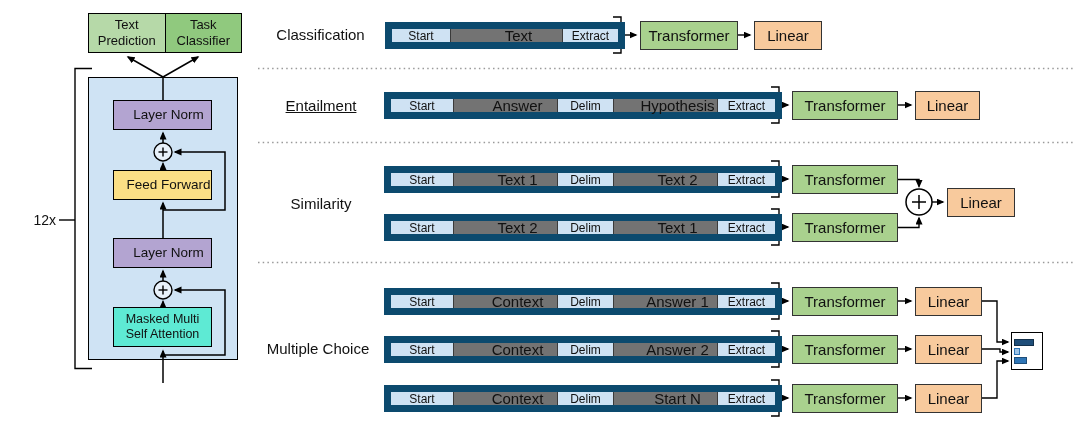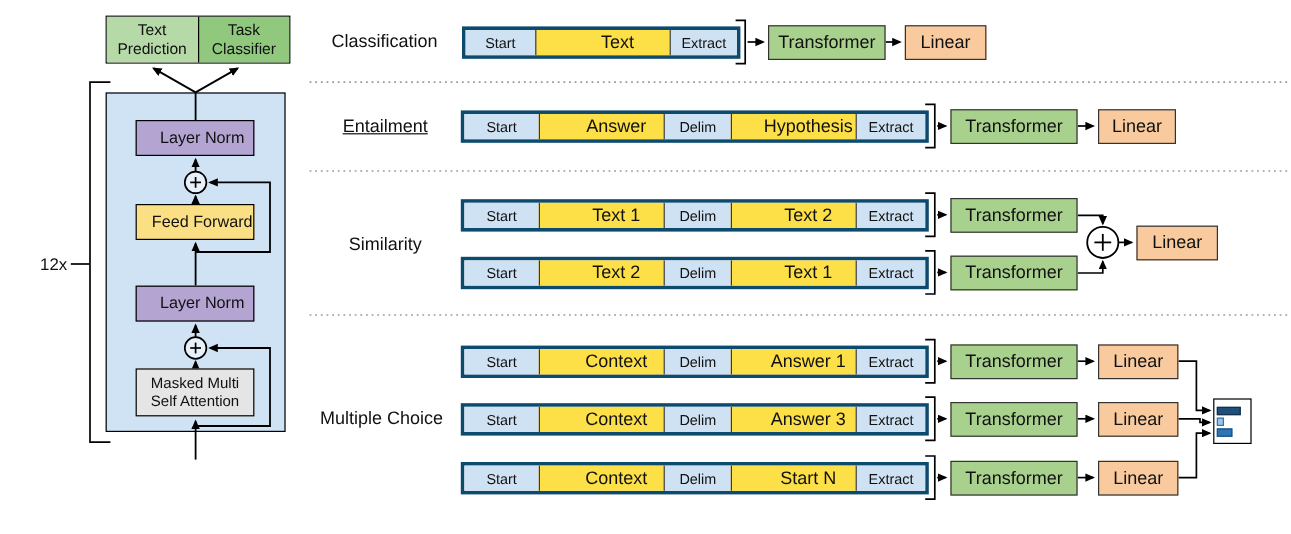--- a/index.html
+++ b/index.html
@@ -11,25 +11,25 @@
   .blk{border:1.5px solid #000;display:flex;align-items:center;justify-content:center;
        text-align:center;line-height:1.22;z-index:3;padding-left:12px;}
   .container-blk{background:#cfe3f4;border:1.5px solid #000;z-index:1;}
   .out-pair{display:flex;z-index:3;border:1.5px solid #000;}
   .out-cell{flex:1;display:flex;align-items:center;justify-content:center;text-align:center;
             line-height:1.2;font-size:13px;}
   .out-cell+.out-cell{border-left:1.5px solid #000;}
   .repeat-label{font-size:14px;z-index:3;}
   
   .task-label{font-size:15px;text-align:center;z-index:3;}
-  .seq{display:flex;height:27px;border:3px solid #0c4a6e;background:#fff;z-index:3;}
+  .seq{display:flex;height:27px;border:7px solid #0c4a6e;background:#fff;z-index:3;}
   .cell{display:flex;align-items:center;justify-content:center;box-sizing:border-box;height:100%;}
   .cell+.cell{border-left:1px solid #3a3a3a;}
   .cell-blue{background:#cfe2f3;}
-  .cell-lav{background:#fde047;padding-left:24px;}
+  .cell-lav{background:#737373;padding-left:24px;}
   .f-sm{font-size:12px;}
   .f-lg{font-size:15px;}
   .w-start{width:62px;} .w-big{width:104px;} .w-delim{width:56px;} .w-extract{width:58px;}
   .w-cstart{width:58px;} .w-ctext{width:112px;} .w-cextract{width:56px;}
   .pbox{border:1px solid #333;display:flex;align-items:center;justify-content:center;
         font-size:15px;z-index:3;}
   .tgreen{background:#a9d18e;}
   .lorange{background:#f8ca9d;}
   
   .score-box{border:1.5px solid #000;background:#fff;z-index:3;}
@@ -139,21 +139,21 @@
   <div class="abs container-blk" style="left:88px;top:77px;width:150px;height:283px;"></div>
 
   <div class="abs repeat-label" style="left:24px;top:212px;width:32px;text-align:right;">12x</div>
 
   <div class="abs blk" style="left:113px;top:100px;width:99px;height:30px;background:#b3a4d1;font-size:13.5px;">Layer Norm</div>
 
   <div class="abs blk" style="left:113px;top:170px;width:99px;height:30px;background:#fbdf85;font-size:13.5px;">Feed Forward</div>
 
   <div class="abs blk" style="left:113px;top:238px;width:99px;height:30px;background:#b3a4d1;font-size:13.5px;">Layer Norm</div>
 
-  <div class="abs blk" style="left:113px;top:307px;width:99px;height:40px;background:#e5e5e5;font-size:12.5px;padding:0 4px;">Masked Multi Self Attention</div>
+  <div class="abs blk" style="left:113px;top:307px;width:99px;height:40px;background:#5eead4;font-size:12.5px;padding:0 4px;">Masked Multi Self Attention</div>
 
 
   <div class="abs task-label" style="left:262px;top:26px;width:117px;">Classification</div>
   <div class="abs seq" style="left:385px;top:22px;">
     <div class="cell cell-blue f-sm w-cstart">Start</div>
     <div class="cell cell-lav f-lg w-ctext">Text</div>
     <div class="cell cell-blue f-sm w-cextract">Extract</div>
   </div>
   <div class="abs pbox tgreen" style="left:640px;top:21px;width:98px;height:29px;">Transformer</div>
   <div class="abs pbox lorange" style="left:754px;top:21px;width:68px;height:29px;">Linear</div>
@@ -197,21 +197,21 @@
     <div class="cell cell-lav f-lg w-big">Answer 1</div>
     <div class="cell cell-blue f-sm w-extract">Extract</div>
   </div>
   <div class="abs pbox tgreen" style="left:792px;top:287px;width:106px;height:29px;">Transformer</div>
   <div class="abs pbox lorange" style="left:915px;top:287px;width:67px;height:29px;">Linear</div>
 
   <div class="abs seq" style="left:384px;top:336px;">
     <div class="cell cell-blue f-sm w-start">Start</div>
     <div class="cell cell-lav f-lg w-big">Context</div>
     <div class="cell cell-blue f-sm w-delim">Delim</div>
-    <div class="cell cell-lav f-lg w-big">Answer 3</div>
+    <div class="cell cell-lav f-lg w-big">Answer 2</div>
     <div class="cell cell-blue f-sm w-extract">Extract</div>
   </div>
   <div class="abs pbox tgreen" style="left:792px;top:335px;width:106px;height:29px;">Transformer</div>
   <div class="abs pbox lorange" style="left:915px;top:335px;width:67px;height:29px;">Linear</div>
 
   <div class="abs seq" style="left:384px;top:385px;">
     <div class="cell cell-blue f-sm w-start">Start</div>
     <div class="cell cell-lav f-lg w-big">Context</div>
     <div class="cell cell-blue f-sm w-delim">Delim</div>
     <div class="cell cell-lav f-lg w-big">Start N</div>

